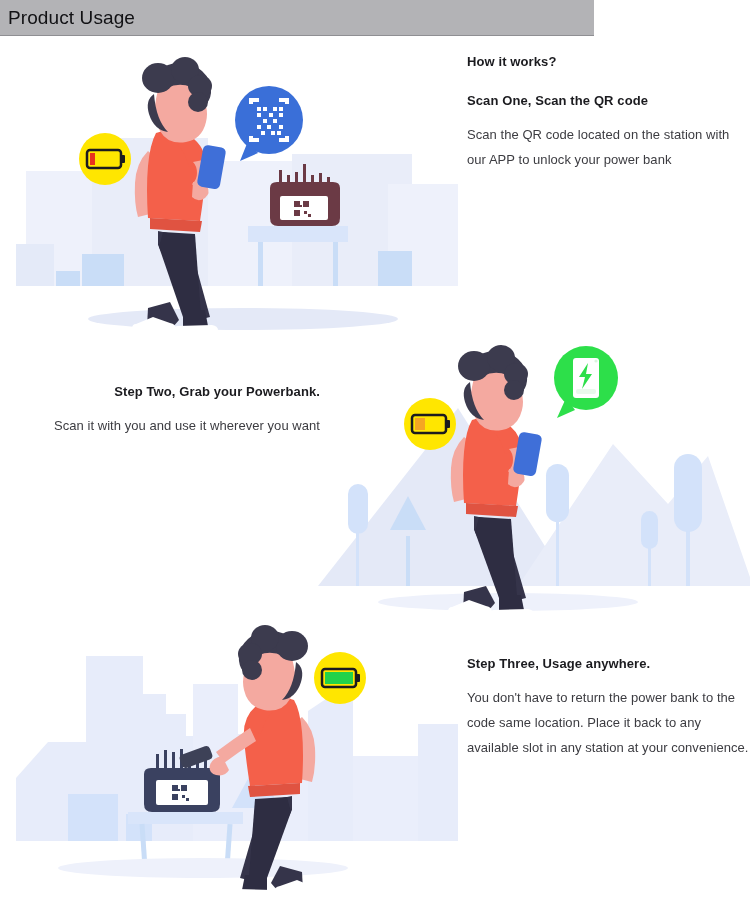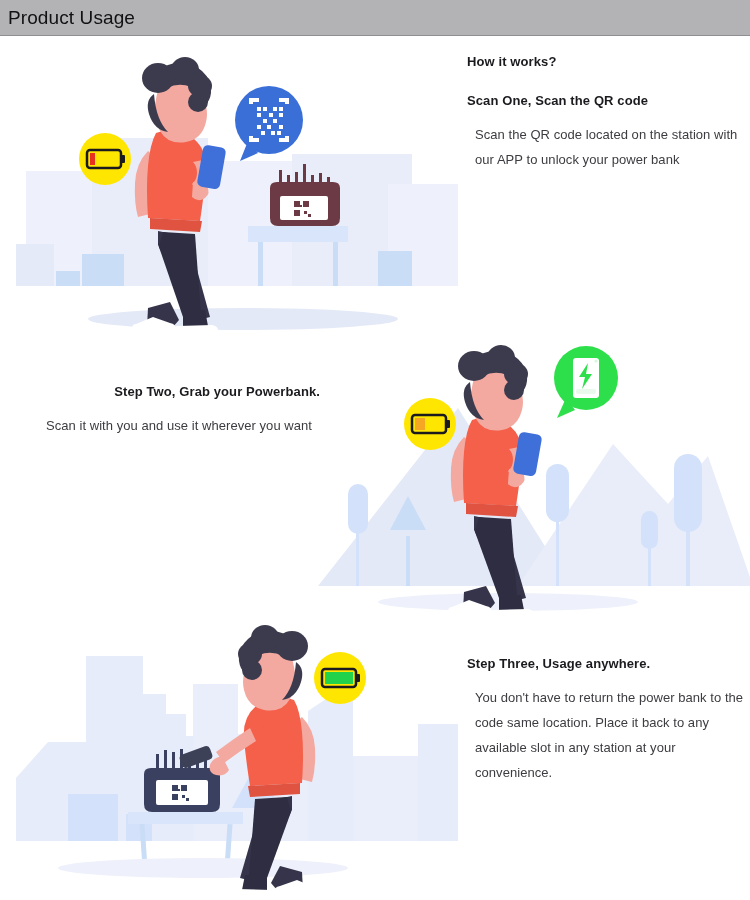--- a/index.html
+++ b/index.html
@@ -17,21 +17,21 @@
   .page {
     position: relative;
     width: 750px;
     height: 900px;
     background: #ffffff;
   }
   
   .header-bar {
     position: absolute;
     left: 0; top: 0;
-    width: 750px;
+    width: 594px;
     height: 36px;
     background: #b3b3b6;
     border-bottom: 1px solid #8f8f93;
     box-sizing: border-box;
   }
   .header-title {
     position: absolute;
     left: 8px;
     top: 6px;
     font-size: 19px;
@@ -65,21 +65,21 @@
     font-size: 13px;
     font-weight: bold;
     color: #1b1b1f;
     margin: 0 0 14px 0;
     letter-spacing: .1px;
   }
   .step-body {
     font-size: 13px;
     font-weight: 400;
     color: #3c3c41;
-    margin: 8px;
+    margin: 0;
     line-height: 25px;
     letter-spacing: .05px;
   }
   svg { display: block; }
 </style>
 </head>
 <body>
 
 <div class="page">
 

